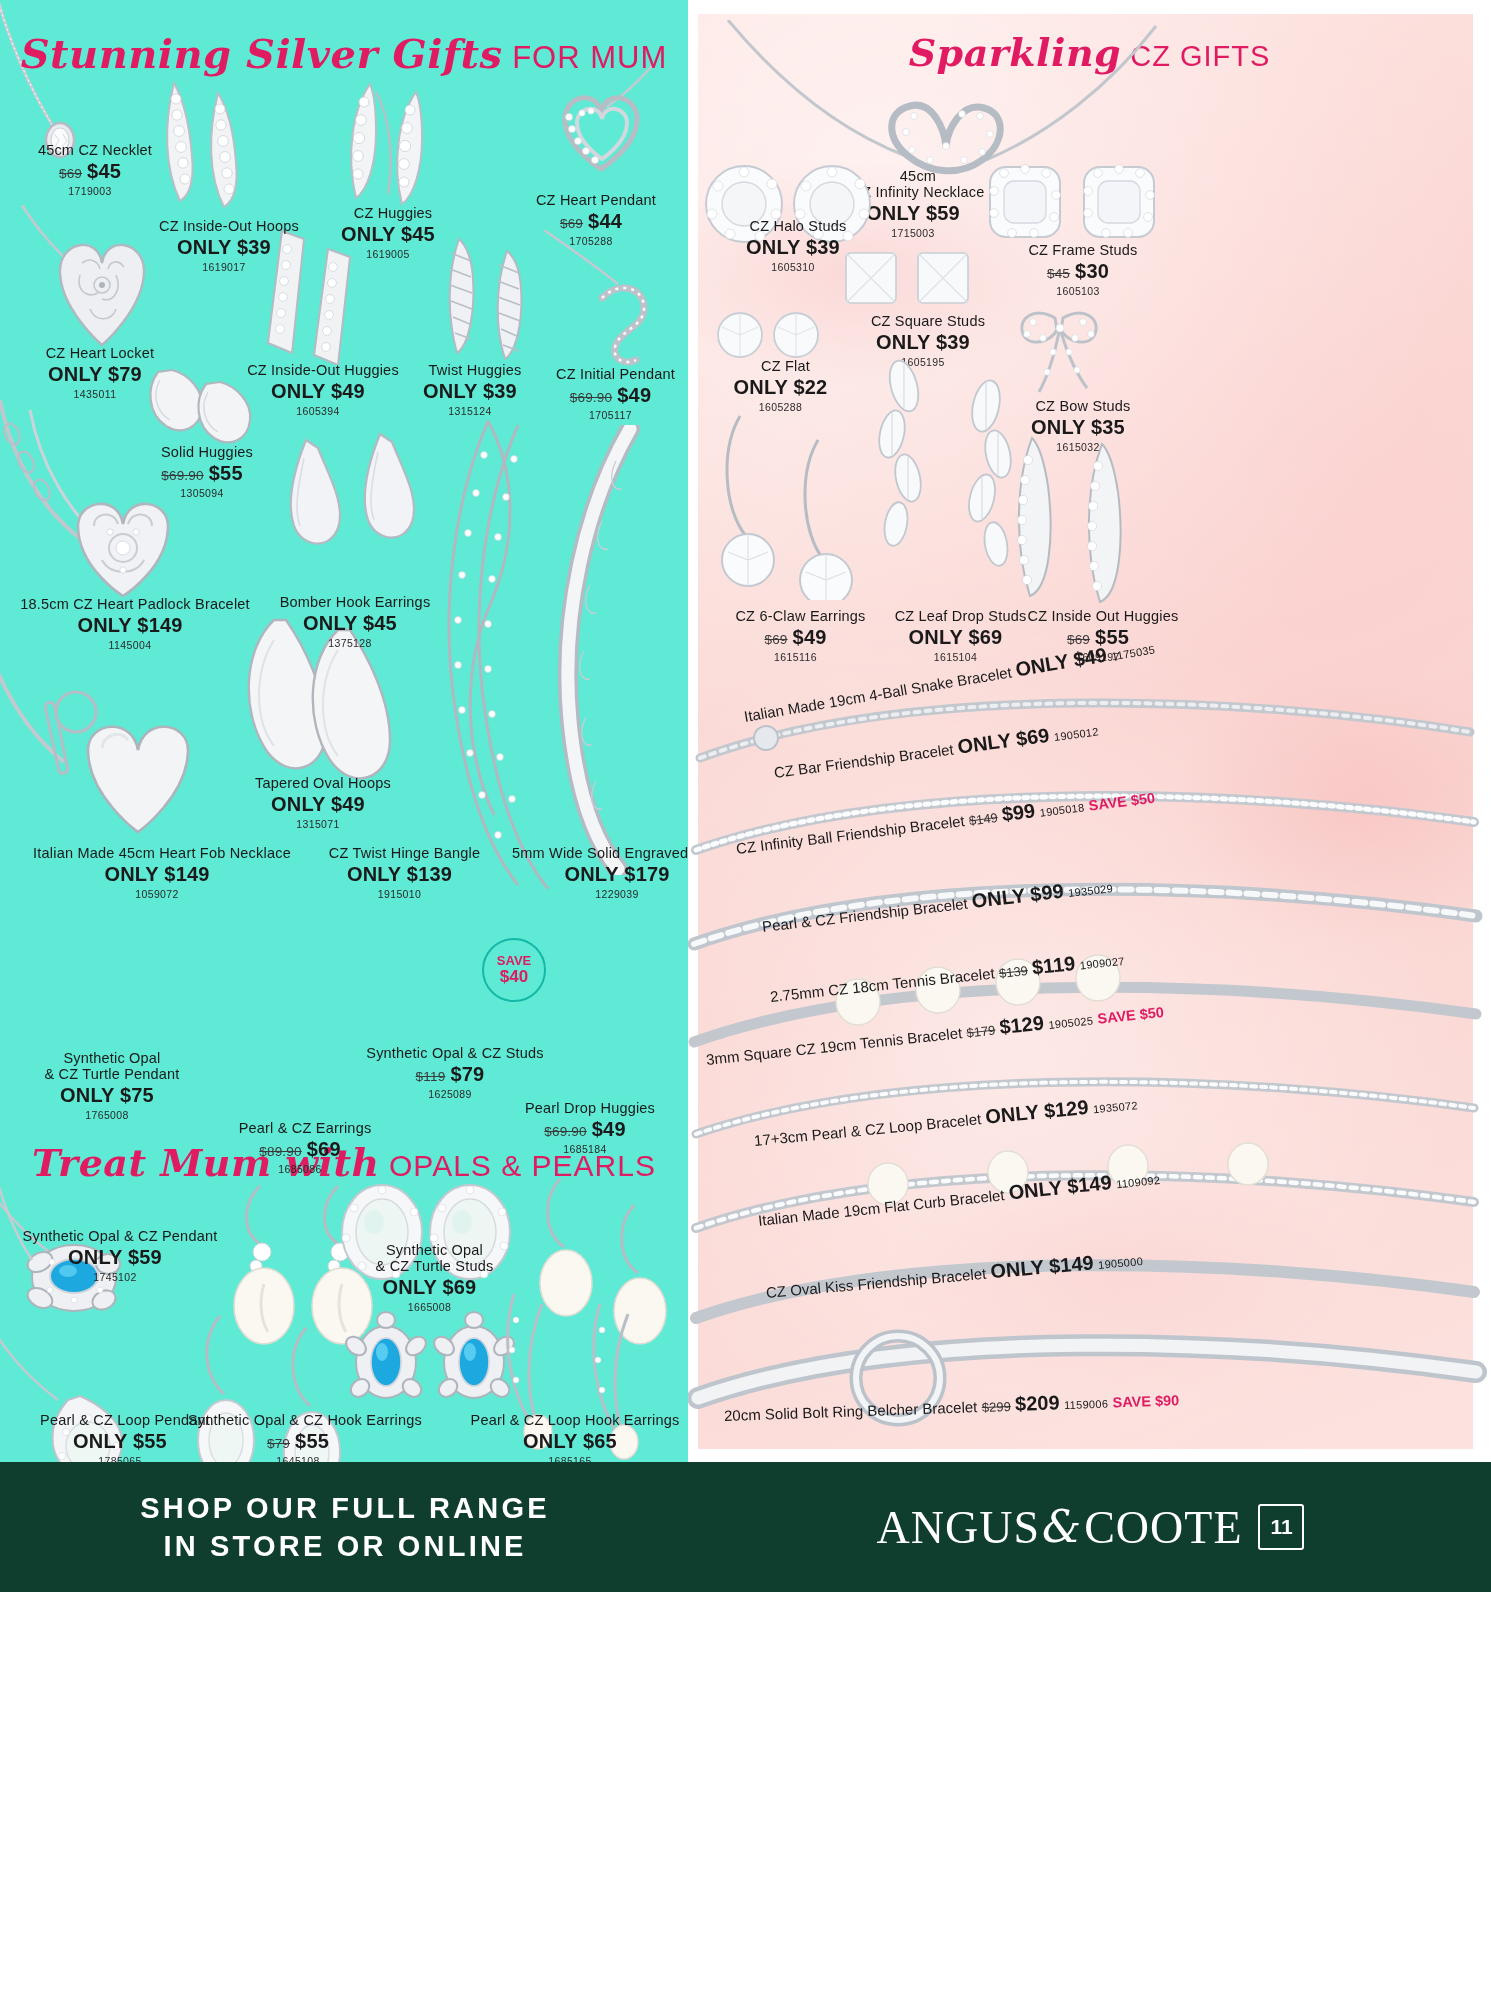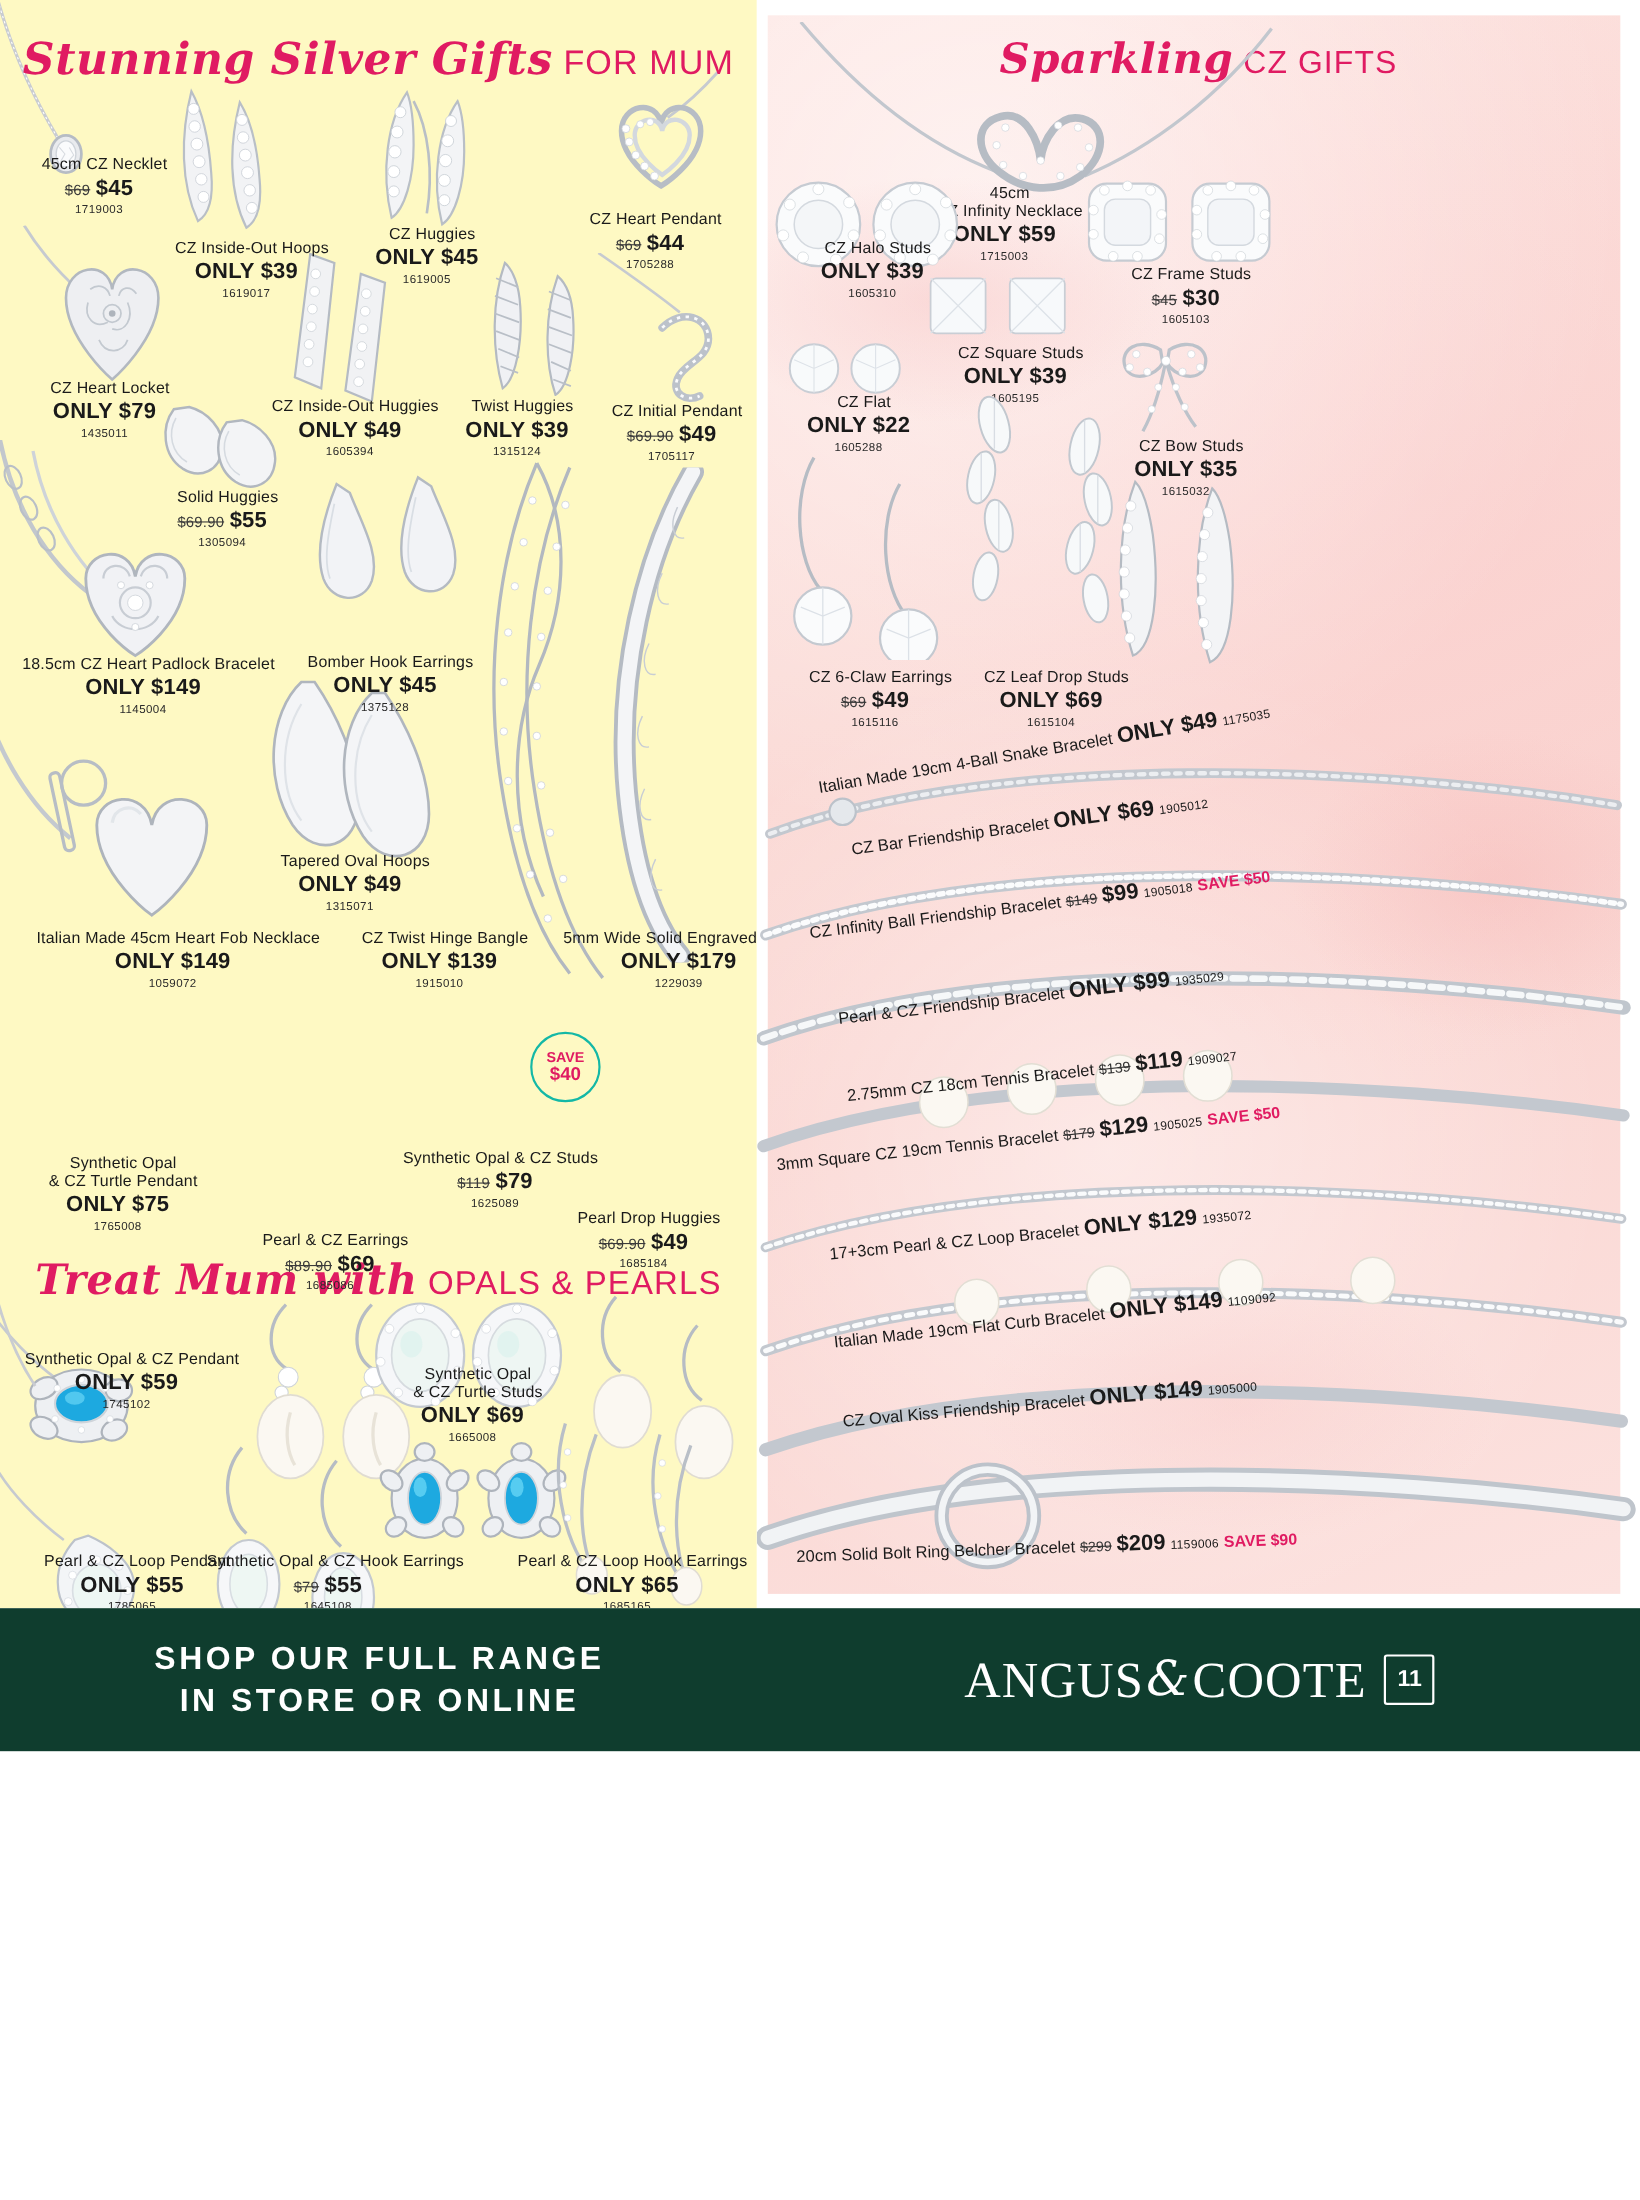--- a/index.html
+++ b/index.html
@@ -5,21 +5,21 @@
   * { box-sizing: border-box; margin: 0; padding: 0; }
   html, body {
     width: 1491px; height: 2000px;
     background: #ffffff;
     font-family: "Liberation Sans", sans-serif;
     overflow: hidden;
   }
   .page { position: relative; width: 1491px; height: 2000px; background:#fff; }
 
   
-  .left-panel  { position:absolute; left:0;    top:0;   width:688px;  height:1462px; background:#fef9c3; overflow:hidden; }
+  .left-panel  { position:absolute; left:0;    top:0;   width:688px;  height:1462px; background:#5eead4; overflow:hidden; }
   .right-panel { position:absolute; left:688px;top:0;   width:803px;  height:1462px; background:#fff; overflow:hidden; }
   .pink-bg {
     position:absolute; left:10px; top:14px; width:775px; height:1435px;
     background:
       radial-gradient(circle at 25% 12%, rgba(255,255,255,.55) 0%, rgba(255,255,255,0) 42%),
       radial-gradient(circle at 78% 30%, rgba(250,200,200,.45) 0%, rgba(250,200,200,0) 45%),
       radial-gradient(circle at 40% 72%, rgba(255,255,255,.45) 0%, rgba(255,255,255,0) 40%),
       linear-gradient(160deg,#fde4e1 0%,#fbdcd8 35%,#fad5d1 60%,#fce2df 100%);
   }
   .pink-bg::after{
@@ -909,20 +909,25 @@
             <circle cx="97" cy="56" r="4.6"></circle>
             <circle cx="95" cy="76" r="4.6"></circle>
           <circle cx="94" cy="96" r="4.6"></circle>
             <circle cx="94" cy="116" r="4.6"></circle>
             <circle cx="96" cy="136" r="4.6"></circle>
           <circle cx="99" cy="156" r="4.6"></circle>
         </g>
       </svg>
     </div>
 
+    <div class="lab" style="left:300px;top:608px;width:220px;">
+      <div class="name">CZ Inside Out Huggies</div>
+      <div class="price"><span class="was">$69</span><span>$55</span></div>
+      <div class="sku">1609197</div>
+    </div>
 
     <div class="art" style="left:0px;top:672px;">
       <svg width="800" height="790" viewBox="0 0 800 790">
         <g fill="none" stroke-linecap="round">
           <path d="M12 86 C220 10 560 24 782 60" stroke="#c3c8cf" stroke-width="9"></path>
           <path d="M12 86 C220 10 560 24 782 60" stroke="#eceef1" stroke-width="4" stroke-dasharray="5 6"></path>
           <circle cx="78" cy="66" r="12" fill="#e5e8ec" stroke="#bcc2ca" stroke-width="2"></circle>
 
           <path d="M8 178 C220 104 560 118 786 150" stroke="#c3c8cf" stroke-width="10"></path>
           <path d="M8 178 C220 104 560 118 786 150" stroke="#fbfcfd" stroke-width="5" stroke-dasharray="4 5"></path>

